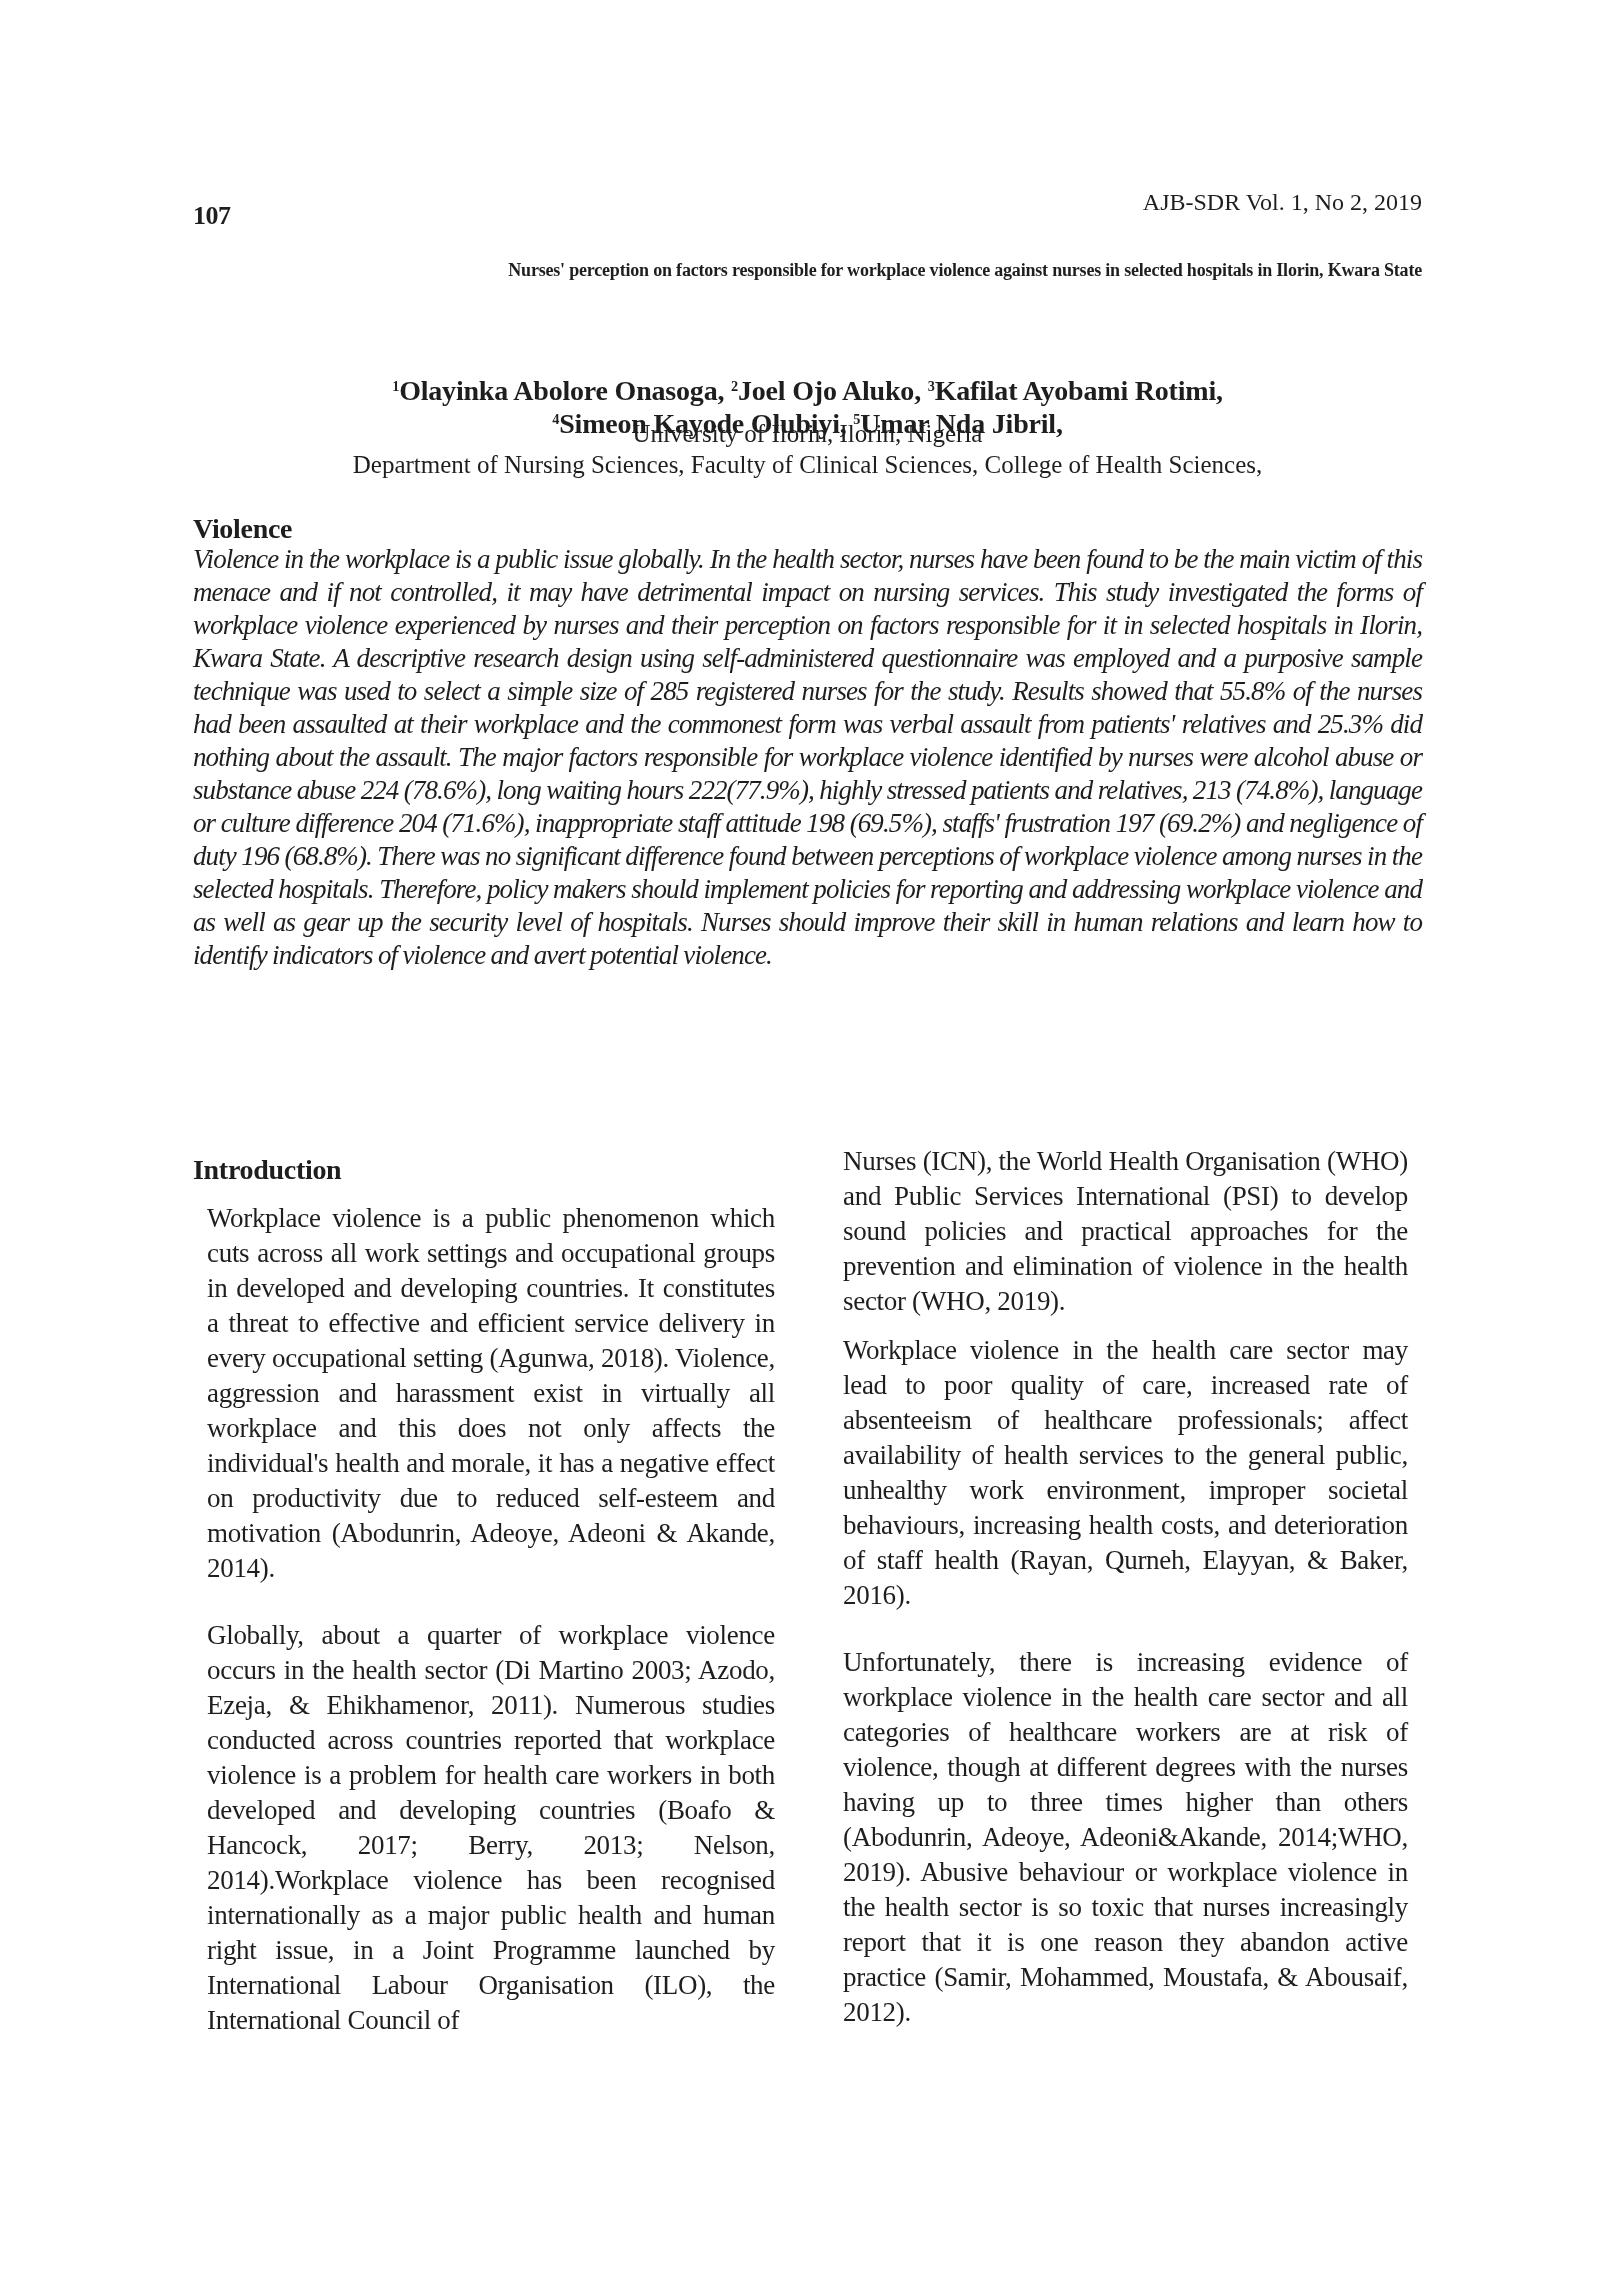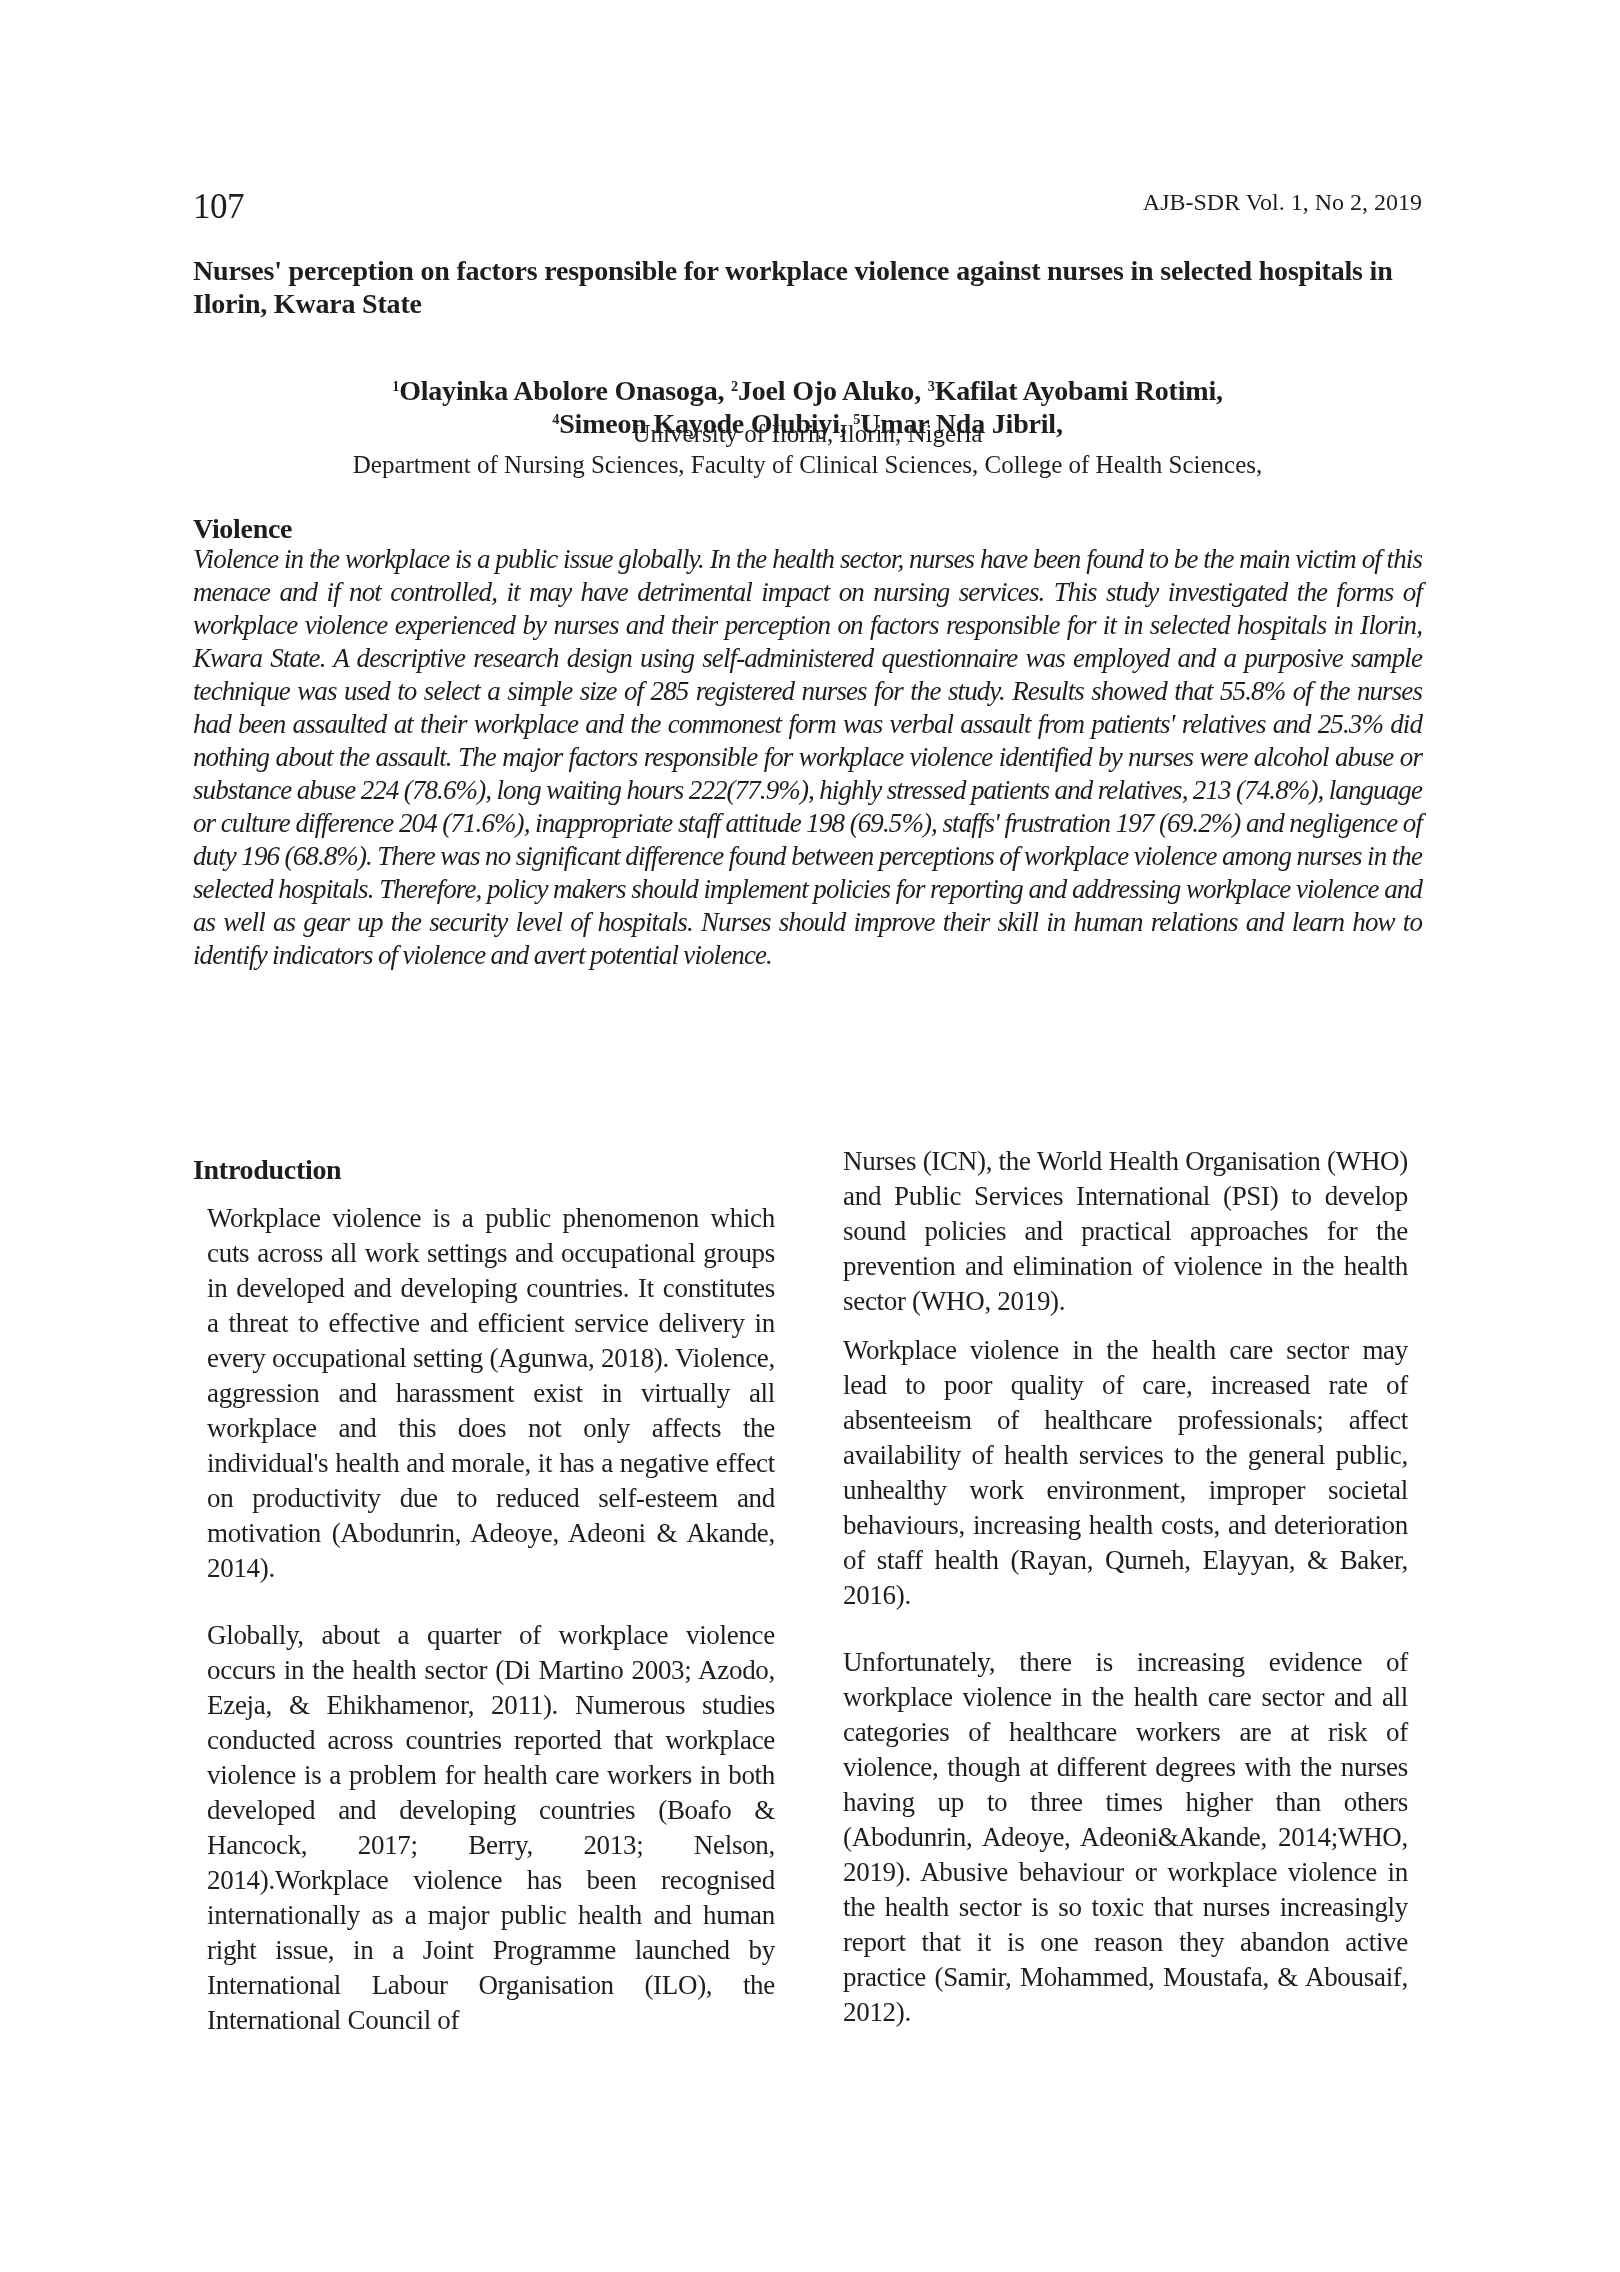--- a/index.html
+++ b/index.html
@@ -24,39 +24,39 @@
   .running-header {
     position: absolute;
     top: 185px;
     left: 0;
     width: 1229px;
     height: 38px;
   }
   .page-number {
     position: absolute;
     left: 0;
-    top: 2px;
-    font-weight: normal;
-    font-size: 35px;
+    top: 16px;
+    font-weight: bold;
+    font-size: 26px;
     letter-spacing: -0.5px;
   }
   .journal-ref {
     position: absolute;
     right: 0;
     top: 3.8px;
     font-size: 24px;
   }
   .title {
     position: absolute;
     top: 254px;
     left: 0;
     width: 1229px;
-    text-align: left;
+    text-align: right;
     font-weight: bold;
-    font-size: 28px;
+    font-size: 18px;
     line-height: 33px;
     letter-spacing: -0.2px;
   }
   .authors {
     position: absolute;
     top: 350px;
     left: 0;
     width: 1229px;
     text-align: center;
     font-weight: bold;

